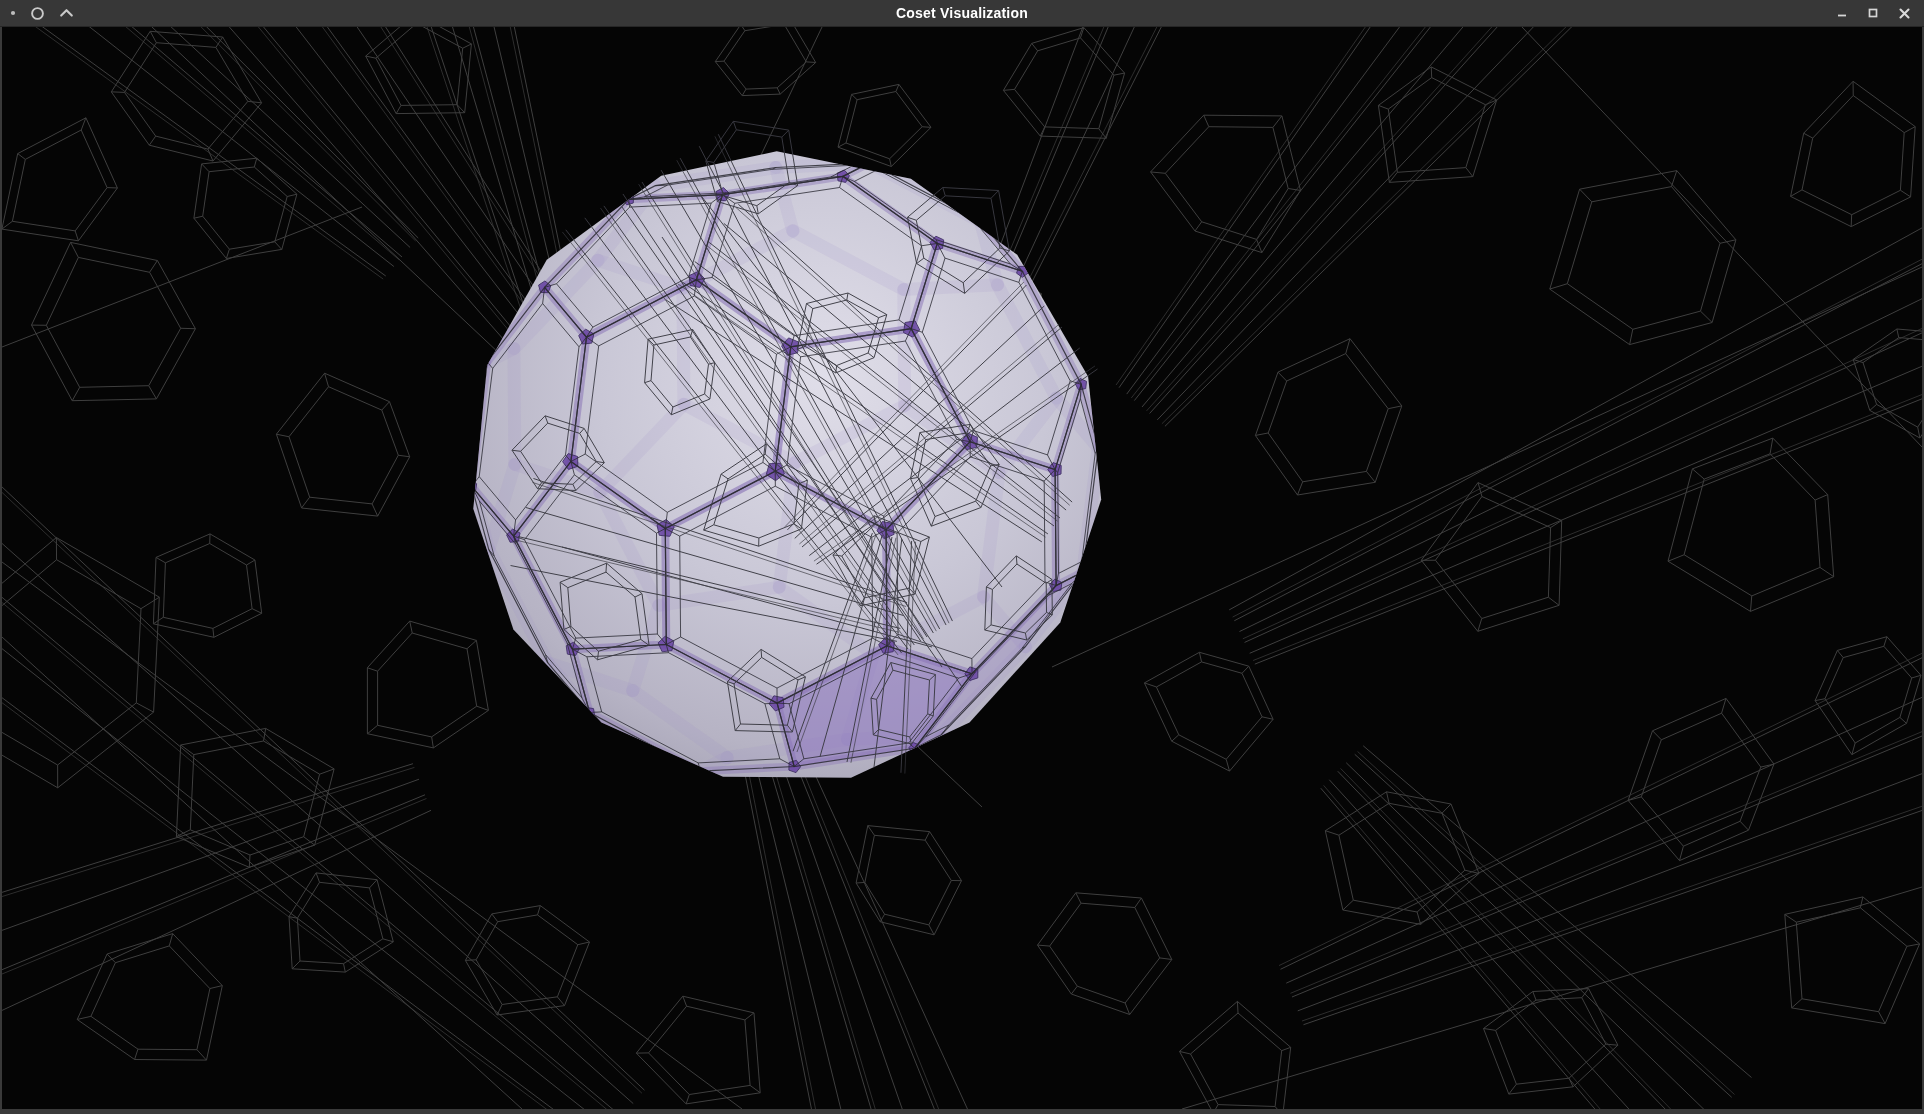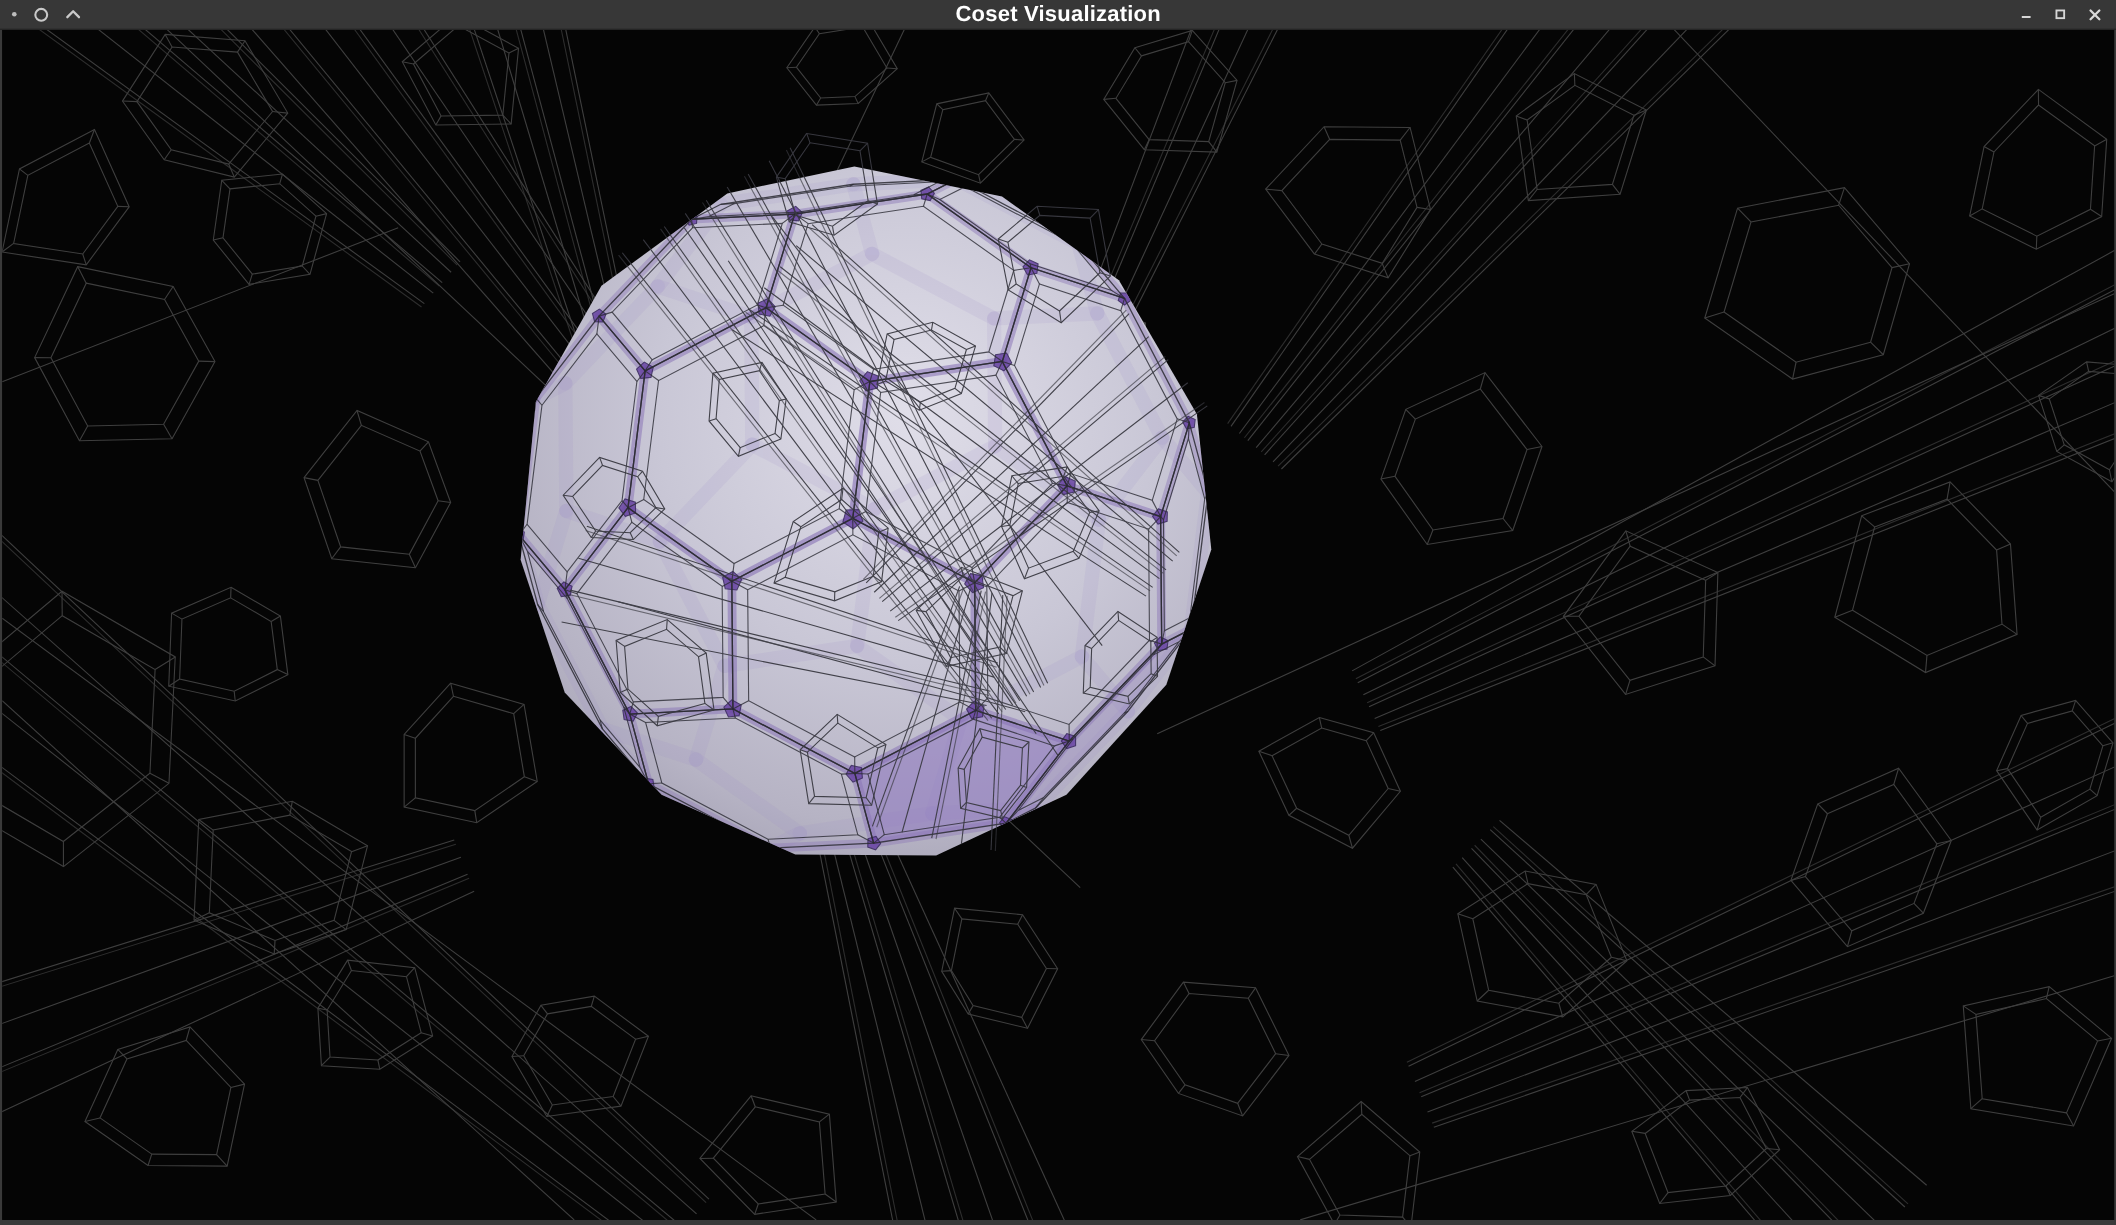--- a/index.html
+++ b/index.html
@@ -3,21 +3,21 @@
 <meta charset="utf-8">
 <style>
   html,body{margin:0;padding:0;background:#000;}
   .window{position:relative;width:1924px;height:1114px;background:#050505;
           font-family:"Liberation Sans",sans-serif;overflow:hidden;}
   .titlebar{position:absolute;top:0;left:0;right:0;height:26px;background:#373737;
             border-bottom:1px solid #262626;z-index:5;}
   .tb-left{position:absolute;left:10px;top:0;height:26px;display:flex;align-items:center;gap:14px;}
   .tb-left svg{display:block;}
   .tb-title{position:absolute;left:0;right:0;top:0;text-align:center;color:#ffffff;
-            font-size:20px;font-weight:bold;line-height:26px;letter-spacing:.2px;}
+            font-size:14px;font-weight:bold;line-height:26px;letter-spacing:.2px;}
   .tb-right{position:absolute;right:8px;top:0;height:26px;display:flex;align-items:center;gap:9px;}
   .wc{background:none;border:none;padding:2px 5px;margin:0;display:flex;align-items:center;cursor:default;}
   .wc svg{display:block;}
   .viewport{position:absolute;top:27px;left:0;right:0;bottom:0;background:#050505;
             border-left:2px solid #3a3a3a;border-right:2px solid #3a3a3a;border-bottom:5px solid #3a3a3a;
             box-sizing:border-box;}
   .viewport svg{width:100%;height:100%;display:block;}
 </style>
 </head>
 <body>

